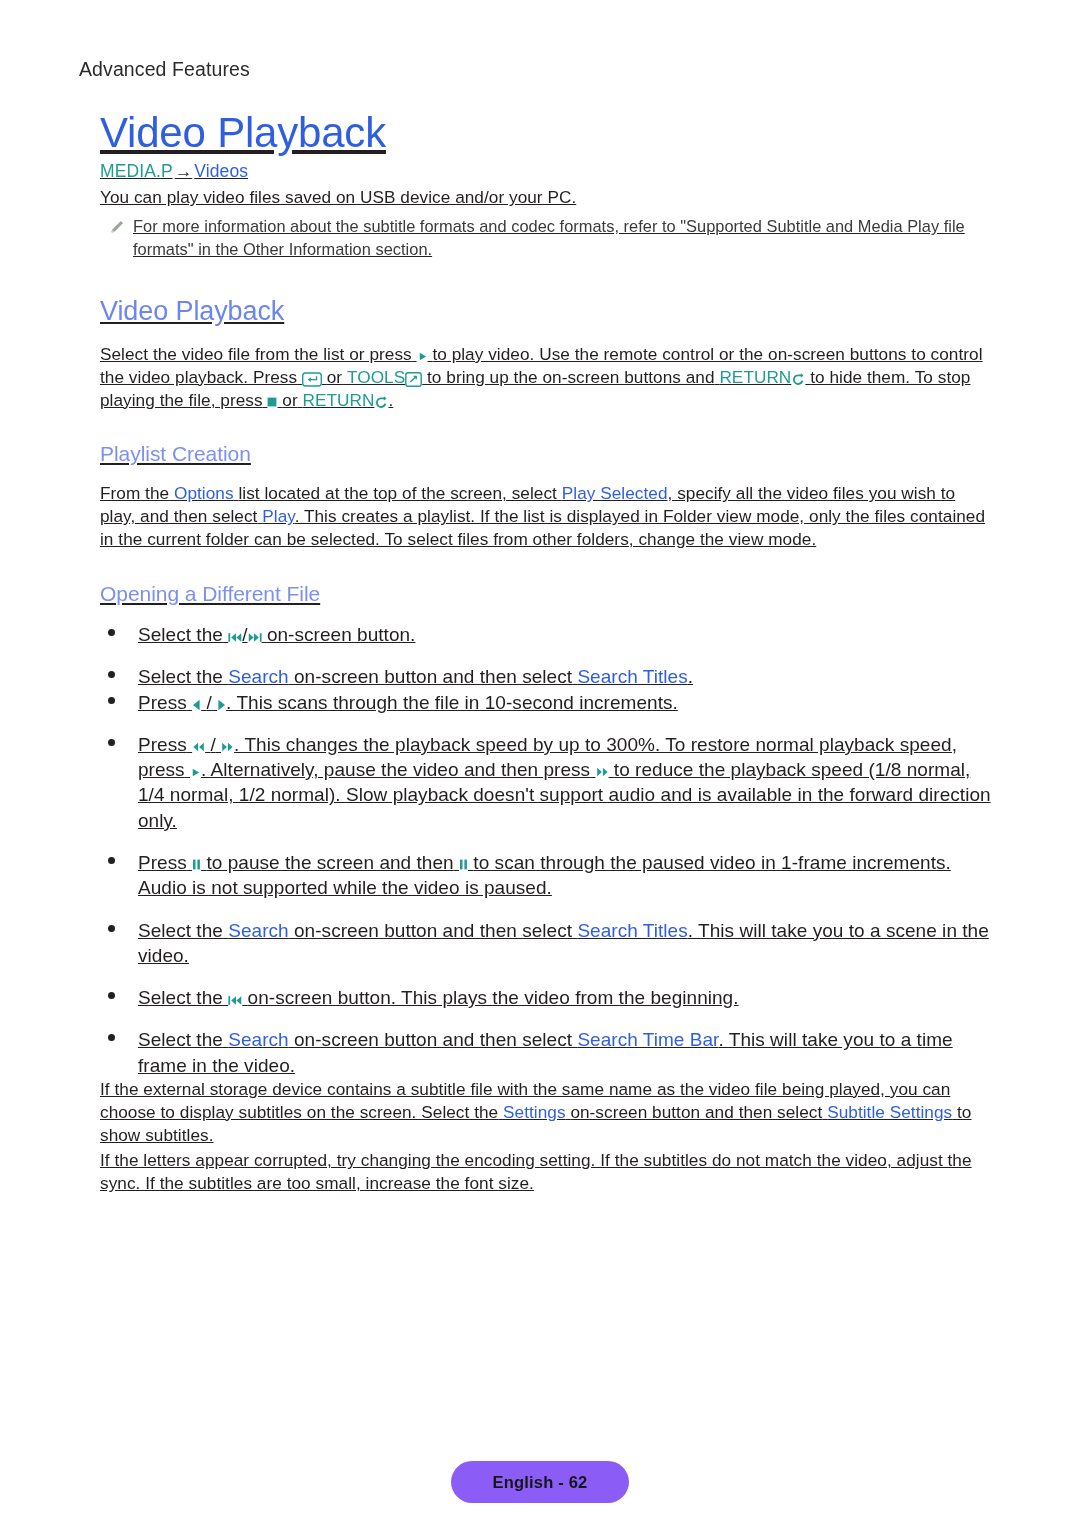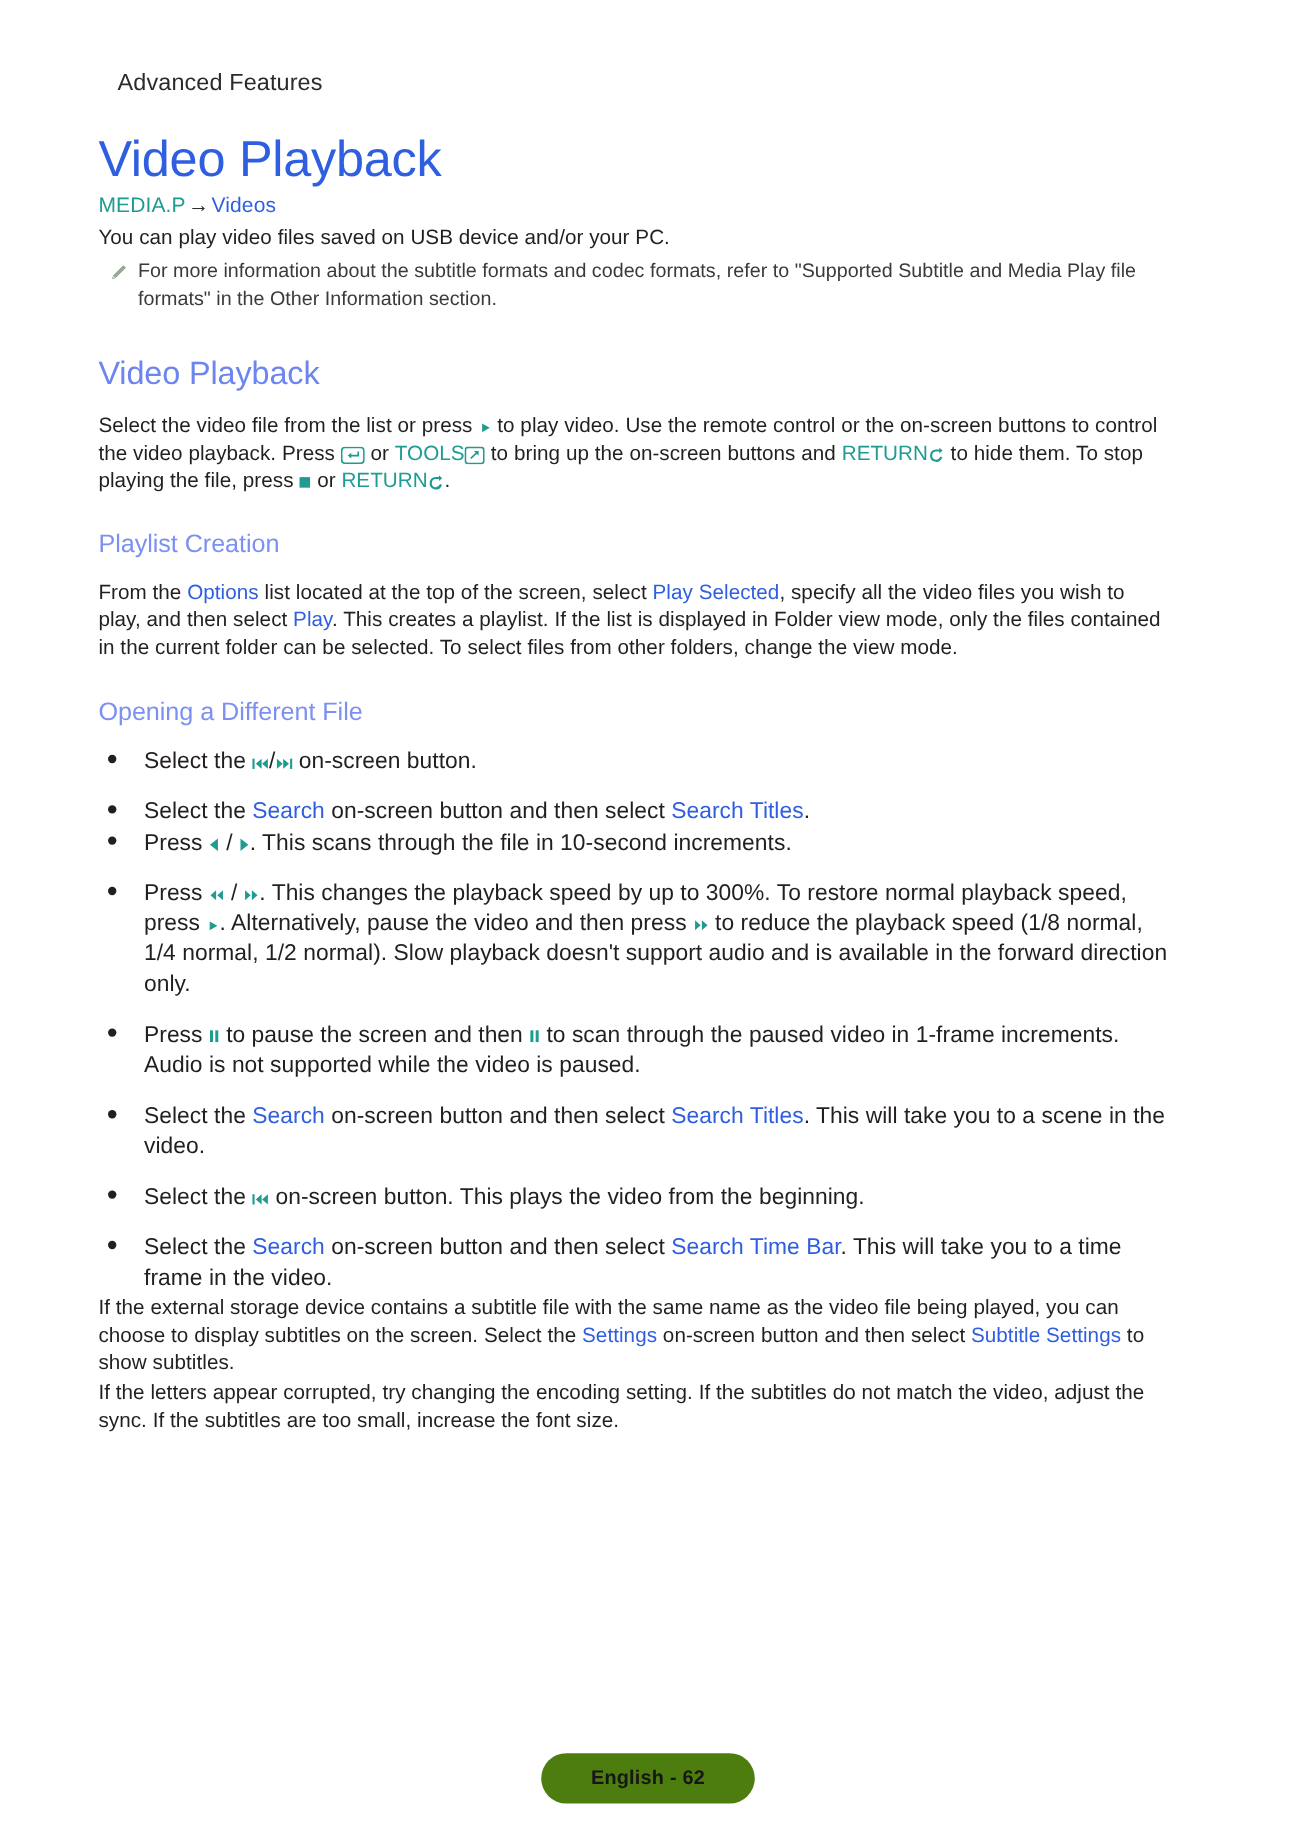--- a/index.html
+++ b/index.html
@@ -18,33 +18,34 @@
   .page {
     position: relative;
     width: 1080px;
     height: 1534px;
     box-sizing: border-box;
   }
 
   
   .running-header {
     position: absolute;
-    left: 98px;
+    left: 79px;
     top: 58px;
     font-size: 19.5px;
     color: #2b2b2b;
     letter-spacing: .1px;
   }
 
   
   .content {
     position: absolute;
-    left: 82px;
+    left: 100px;
     top: 110px;
     width: 894px;
+    text-decoration: underline;
   }
 
   h1.chapter-title {
     font-size: 42px;
     line-height: 1.08;
     font-weight: normal;
     color: #2f5fe0;
     margin: 0 0 6px 0;
     letter-spacing: -0.2px;
   }
@@ -141,21 +142,21 @@
   .ic svg { display: inline-block; vertical-align: middle; }
 
   
   .footer-pill {
     position: absolute;
     left: 50%;
     transform: translateX(-50%);
     top: 1461px;
     width: 178px;
     height: 42px;
-    background: #4d7c0f;
+    background: #8b5cf6;
     border-radius: 21px;
     display: flex;
     align-items: center;
     justify-content: center;
     font-size: 16.5px;
     font-weight: bold;
     color: #161616;
     letter-spacing: .2px;
   }
 </style>

